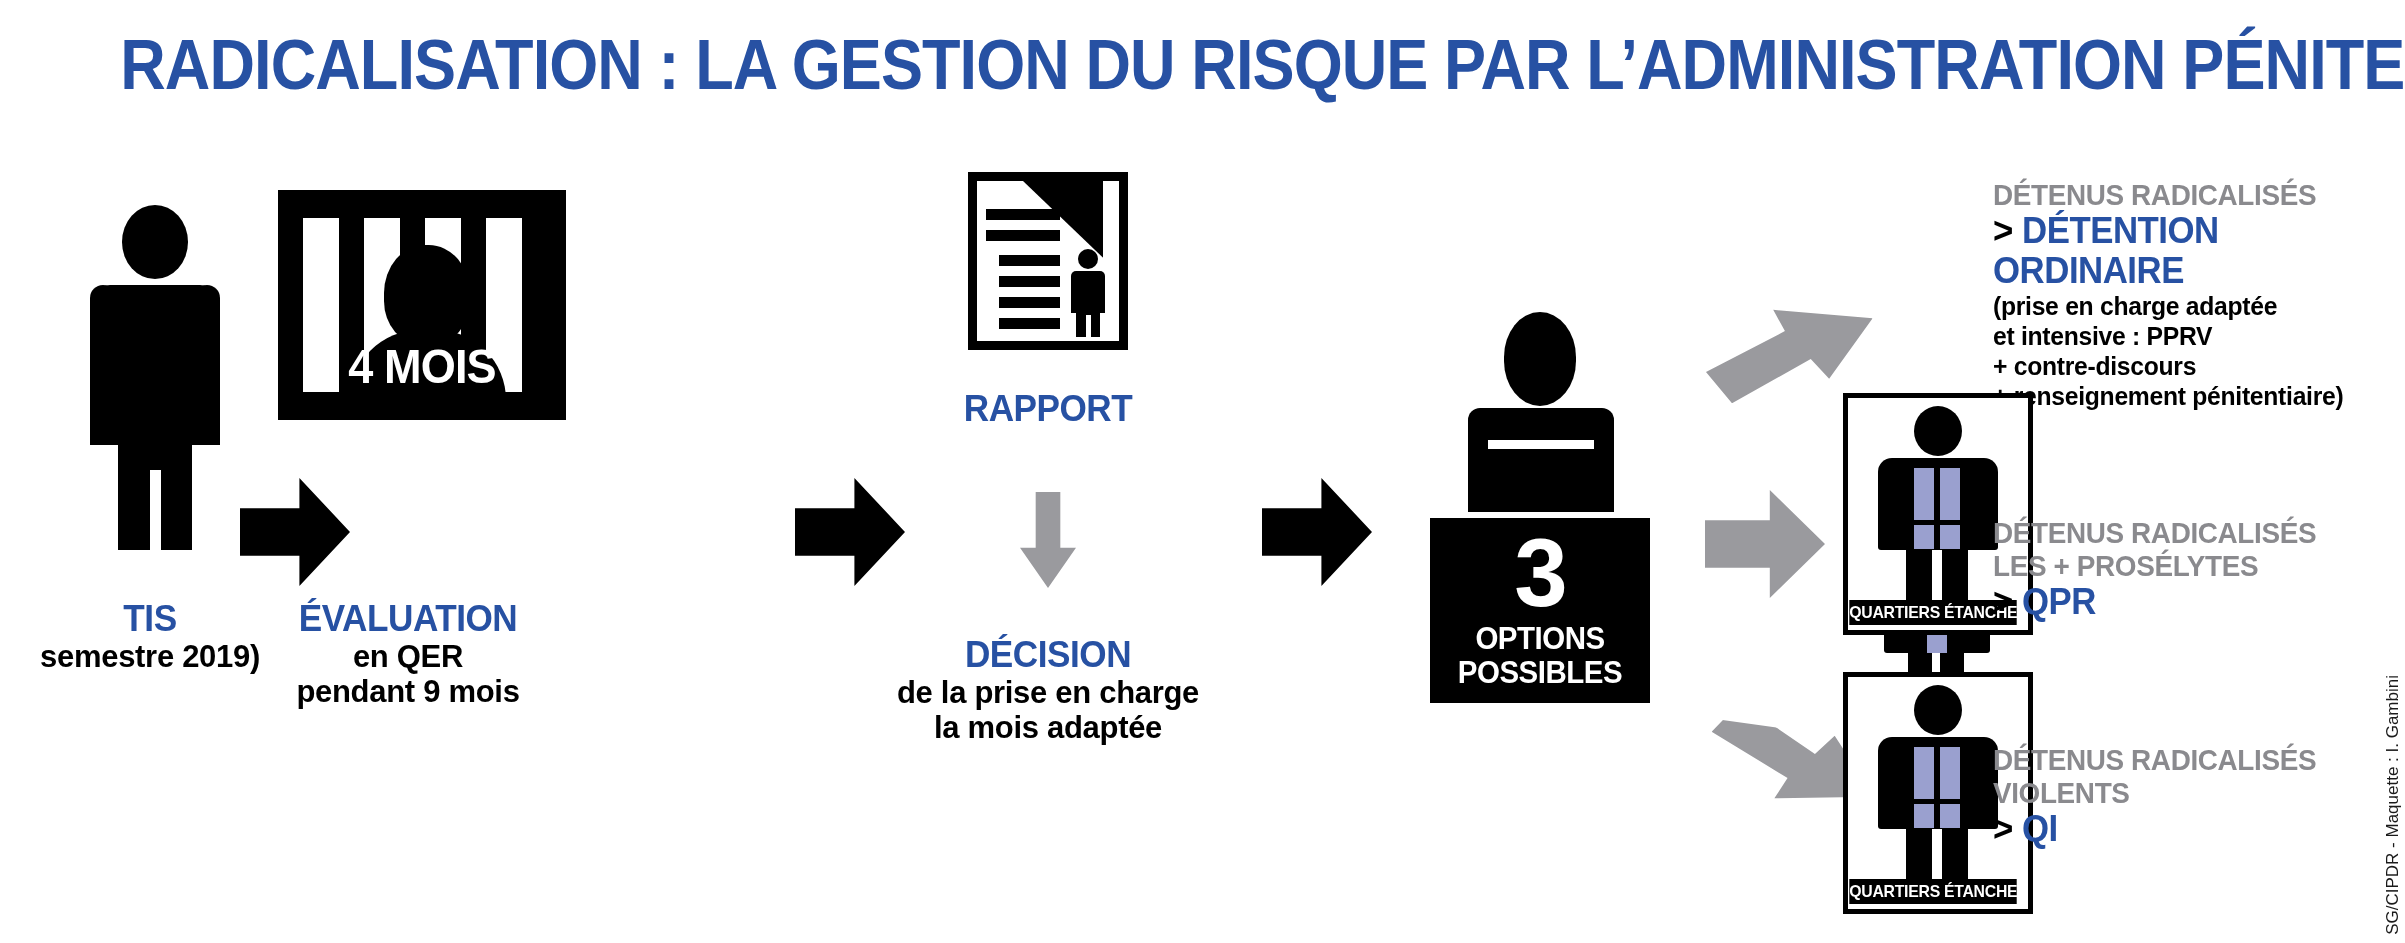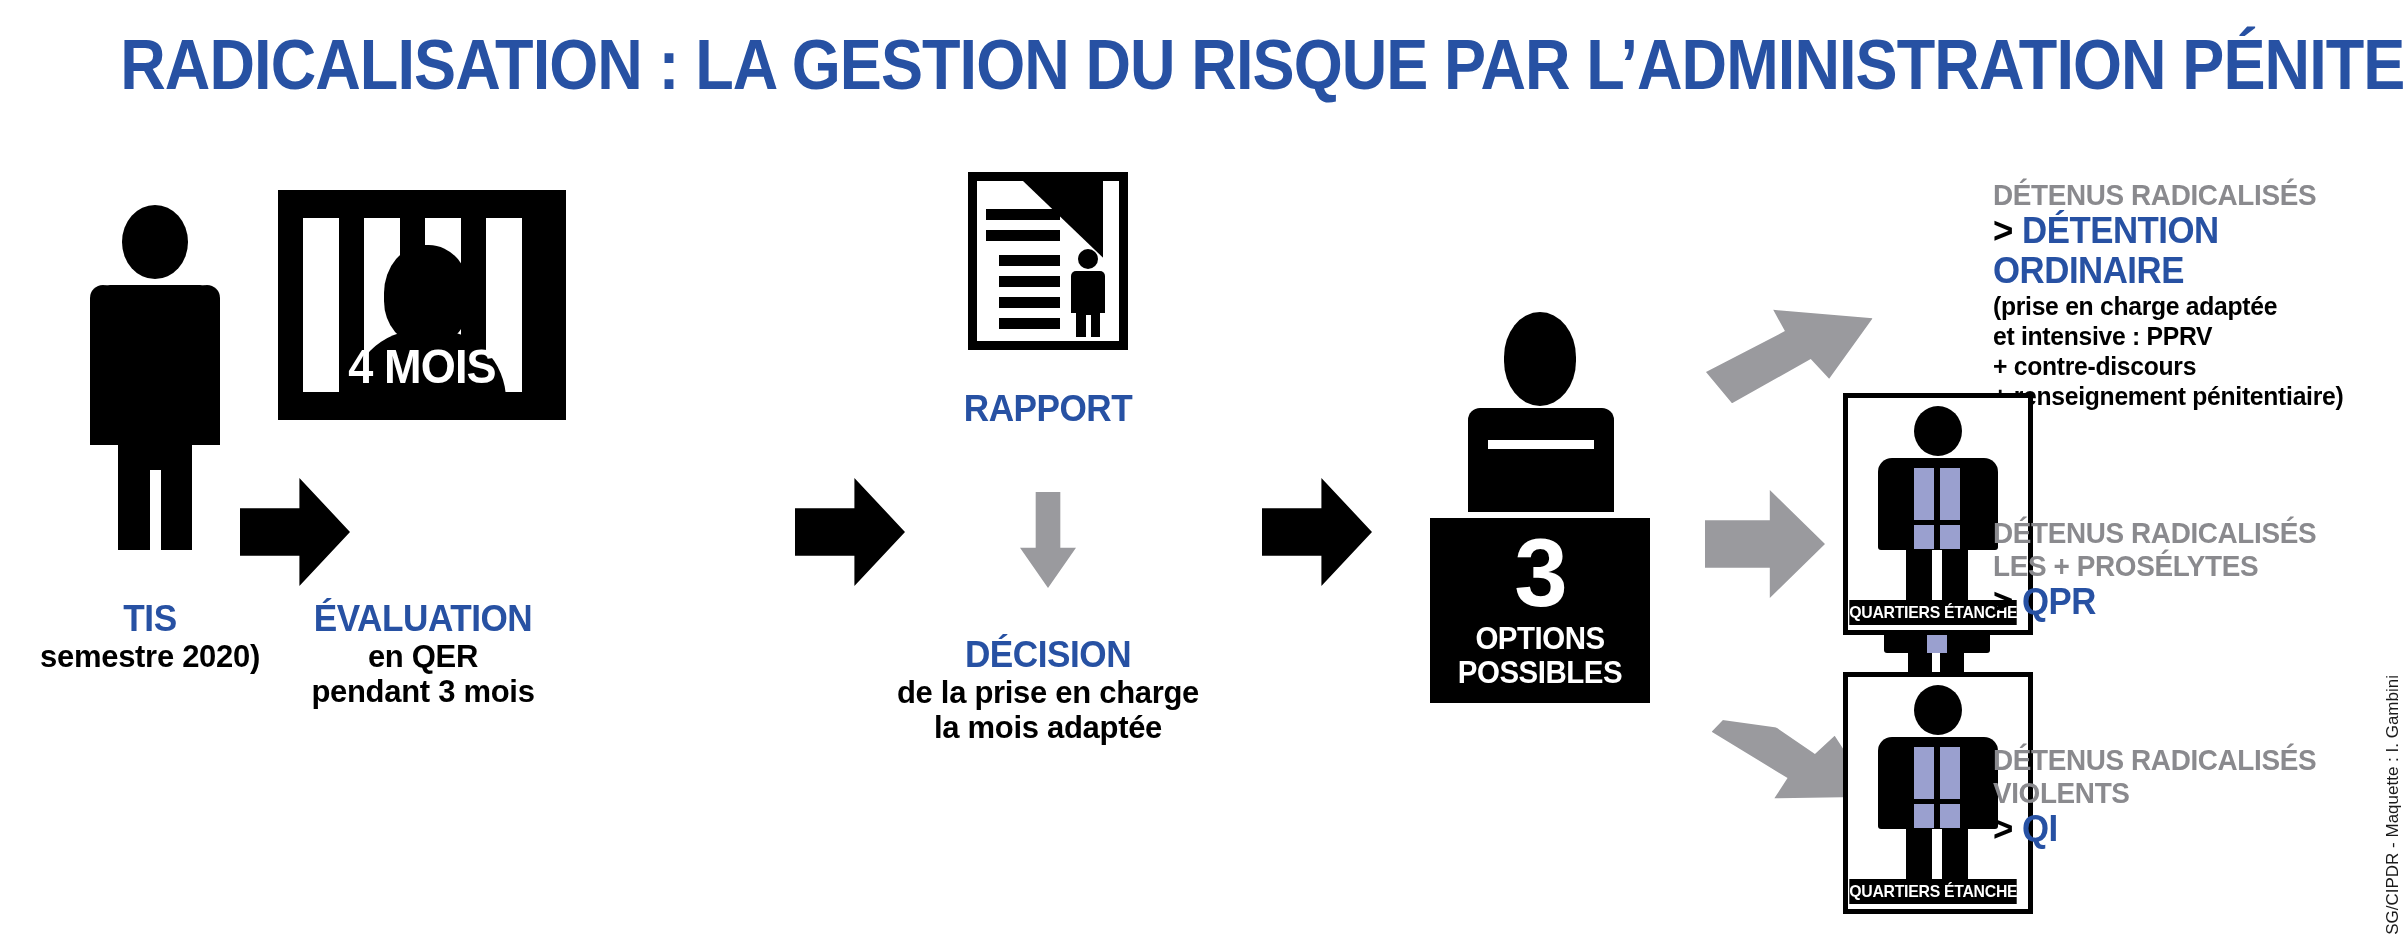--- a/index.html
+++ b/index.html
@@ -121,43 +121,43 @@
   <div class="p-head" style="left:42px;top:0;width:66px;height:74px;"></div>
   <div class="p-body" style="left:10px;top:80px;width:130px;height:160px;border-radius:20px 20px 0 0;"></div>
   <div class="p-body" style="left:10px;top:80px;width:26px;height:130px;border-radius:13px;"></div>
   <div class="p-body" style="left:114px;top:80px;width:26px;height:130px;border-radius:13px;"></div>
   <div class="p-body" style="left:38px;top:200px;width:74px;height:145px;"></div>
   <div class="p-leggap" style="left:70px;top:265px;width:11px;height:80px;"></div>
 </div>
 
 <div class="abs cap" style="left:0;top:598px;width:300px;">
   <div class="hd">TIS</div>
-  <div class="sub">semestre 2020)</div>
+  <div class="sub">semestre 2019)</div>
 </div>
 
 <div class="abs barrow arrow-right" style="left:240px;top:478px;"></div>
 
 <div class="abs" id="jail">
   <div class="inmate-head"></div>
   <div class="inmate-body"></div>
   <div class="frame-top"></div>
   <div class="frame-bot"></div>
   <div class="bar" style="left:0;"></div>
   <div class="bar" style="left:61px;"></div>
   <div class="bar" style="left:122px;"></div>
   <div class="bar" style="left:183px;"></div>
   <div class="bar" style="left:244px;"></div>
   <div class="bar" style="left:263px;width:25px;"></div>
   <div class="mois">4 MOIS</div>
 </div>
 
-<div class="abs cap" style="left:270px;top:598px;width:306px;">
+<div class="abs cap" style="left:255px;top:598px;width:306px;">
   <div class="hd">ÉVALUATION</div>
   <div class="sub">en QER</div>
-  <div class="sub">pendant 3 mois</div>
+  <div class="sub">pendant 9 mois</div>
 </div>
 
 <div class="abs barrow arrow-right" style="left:795px;top:478px;"></div>
 
 <div class="abs" id="doc">
   <div class="page">
     <div class="fold"></div>
     <div class="fold-white"></div>
     <div class="line" style="left:9px;top:28px;width:74px;height:11px;"></div>
     <div class="line" style="left:9px;top:49px;width:74px;height:11px;"></div>

